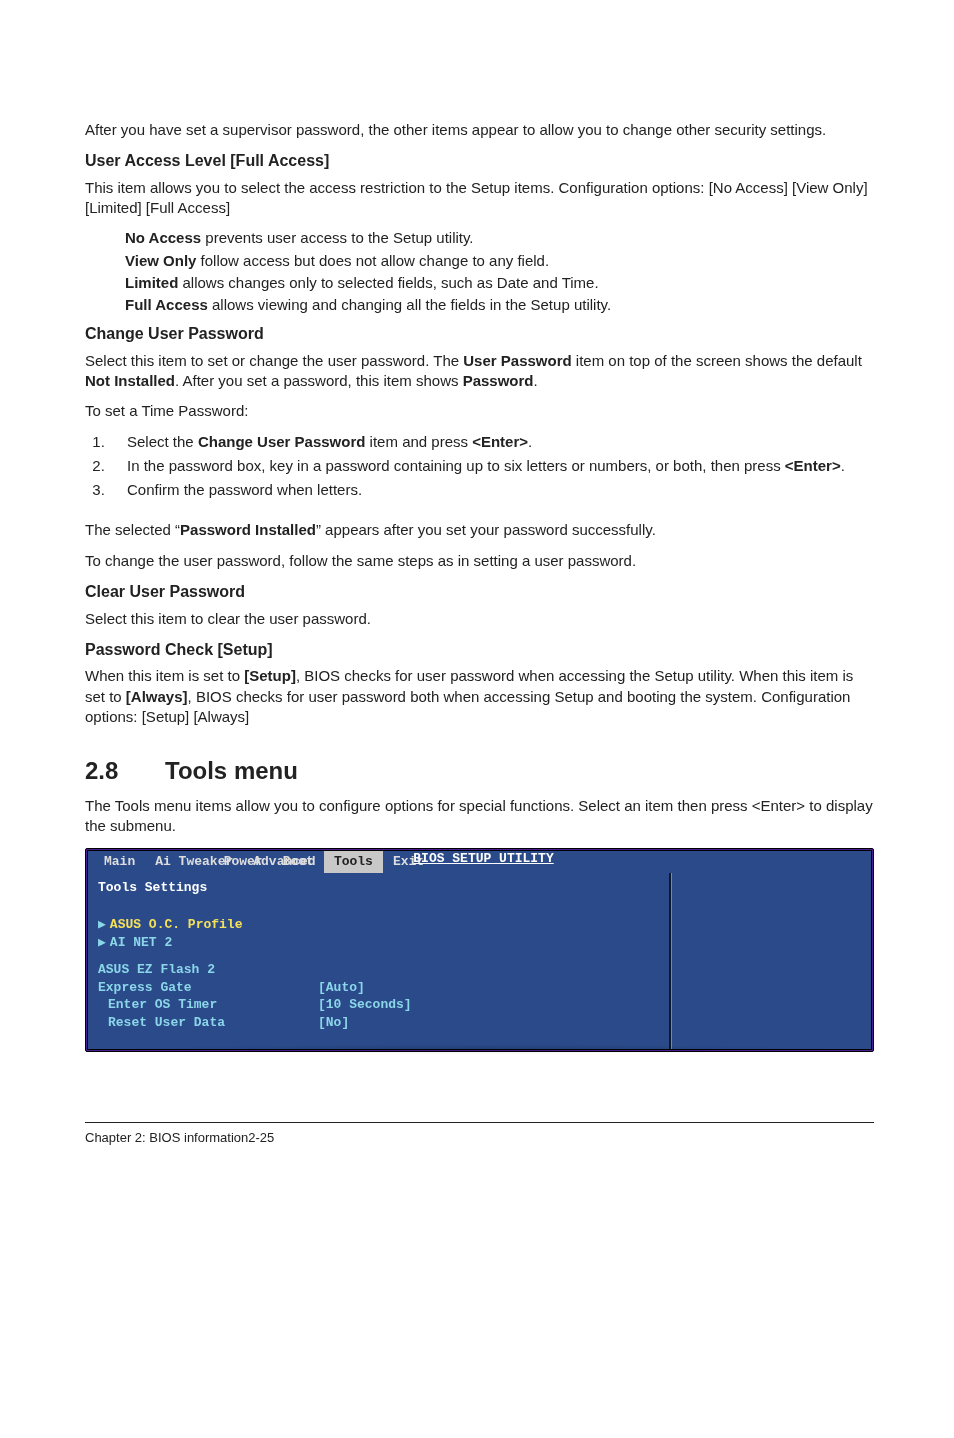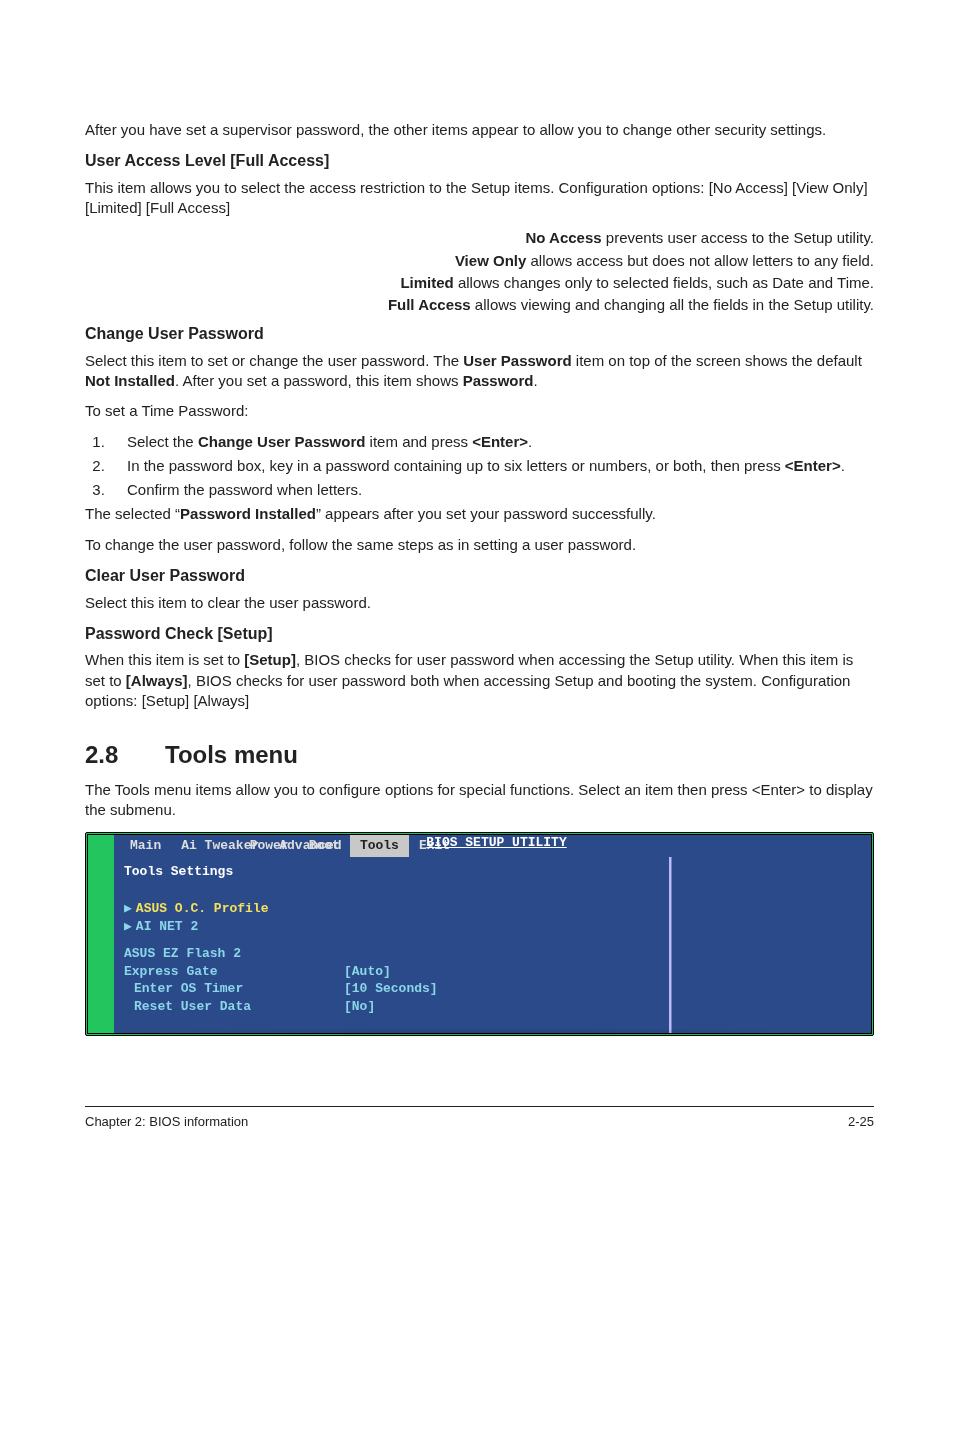--- a/index.html
+++ b/index.html
@@ -1,55 +1,55 @@
 <!DOCTYPE html>
 <html><head>
   <meta charset="utf-8">
   <style>
     * { margin: 0; padding: 0; box-sizing: border-box; }
     body { font-family: Arial, Helvetica, sans-serif; font-size: 15px; color: #222; background: #fff; width: 954px; padding: 120px 80px 60px 85px; line-height: 1.35; }
     .para { margin-bottom: 10px; }
     h3.sub { font-size: 16px; font-weight: bold; margin-top: 8px; margin-bottom: 6px; }
-    .indent-block { margin-left: 40px; margin-top: 2px; margin-bottom: 8px; text-align: right; }
+    .indent-block { margin-left: 40px; margin-top: 2px; margin-bottom: 8px; }
     .indent-block p { margin-bottom: 2px; }
     .b { font-weight: bold; }
-    ol.steps { list-style: decimal; margin-left: 24px; margin-bottom: 4px; }
+    ol.steps { list-style: decimal; margin-left: 24px; margin-bottom: 20px; }
     ol.steps li { padding-left: 18px; margin-bottom: 4px; }
     h2.section { font-size: 24px; font-weight: bold; margin-top: 28px; margin-bottom: 8px; }
     h2.section .secno { display:inline-block; width: 80px; }
-    .bios-box { border: 3px double #000; border-radius: 2px; margin-top: 12px; background: #22c55e; color: #fff; font-family: "Courier New", monospace; font-size: 13px; font-weight: bold; overflow: hidden; padding-left: 26px; }
+    .bios-box { border: 3px double #000; border-radius: 2px; margin-top: 12px; background: #4c1d95; color: #fff; font-family: "Courier New", monospace; font-size: 13px; font-weight: bold; overflow: hidden; }
     .bios-tabs { display: flex; align-items: center; background: #2a4a8a; color: #dedede; padding: 0 6px; font-weight: bold; }
     .bios-tabs .tab { padding: 2px 10px; }
     .bios-tabs .tab.sel { background: #c8c8c8; color: #222; }
     .bios-tabs .title { flex:0 0 auto; color:#fff; }
     .bios-body { display: flex; }
-    .bios-left { flex: 1; background: #2a4a8a; padding: 6px 10px 18px 10px; border-right: 2px solid #c4b5fd; position: relative; }
+    .bios-left { flex: 1; background: #2a4a8a; padding: 6px 10px 18px 10px; border-right: 2px solid #0f172a; position: relative; }
     .bios-right { width: 200px; background: #2a4a8a; border-left: 1px solid #6a8ac0; }
     .bios-left .hdr { color: #fff; margin-bottom: 10px; }
     .bios-left .yellow { color: #f5e05a; }
     .bios-left .cyan { color: #8bd6e8; }
     .bios-left .row { display: flex; }
     .bios-left .lbl { width: 220px; }
     .bios-left .val { }
     .tri { color: #8bd6e8; margin-right: 4px; }
     .footer-rule { border: none; border-top: 1px solid #222; margin-top: 70px; margin-bottom: 6px; }
-    .footer { display: flex; justify-content: space-between; font-size: 13px; color: #222; }
+    .footer { display: flex; justify-content: flex-start; font-size: 13px; color: #222; }
     .shadow { position: relative; }
     .shadow::after { content:""; position:absolute; left:4%; right:4%; bottom:-2px; height:10px; background: radial-gradient(ellipse at center, rgba(0,0,0,0.15), rgba(0,0,0,0) 70%); pointer-events:none; }
   </style>
 </head>
 <body>
 
 <p class="para">After you have set a supervisor password, the other items appear to allow you to change other security settings.</p>
 
 <h3 class="sub">User Access Level [Full Access]</h3>
 <p class="para">This item allows you to select the access restriction to the Setup items. Configuration options: [No Access] [View Only] [Limited] [Full Access]</p>
 <div class="indent-block">
   <p><span class="b">No Access</span><span> prevents user access to the Setup utility.</span></p>
-  <p><span class="b">View Only</span><span> allows access but does not allow letters to any field.</span></p>
+  <p><span class="b">View Only</span><span> follow access but does not allow change to any field.</span></p>
   <p><span class="b">Limited</span><span> allows changes only to selected fields, such as Date and Time.</span></p>
   <p><span class="b">Full Access</span><span> allows viewing and changing all the fields in the Setup utility.</span></p>
 </div>
 
 <h3 class="sub">Change User Password</h3>
 <p class="para">
   <span>Select this item to set or change the user password. The </span><span class="b">User Password</span><span> item on top of the screen shows the default </span><span class="b">Not Installed</span><span>. After you set a password, this item shows </span><span class="b">Password</span><span>.</span>
 </p>
 <p class="para">To set a Time Password:</p>
 <ol class="steps">

